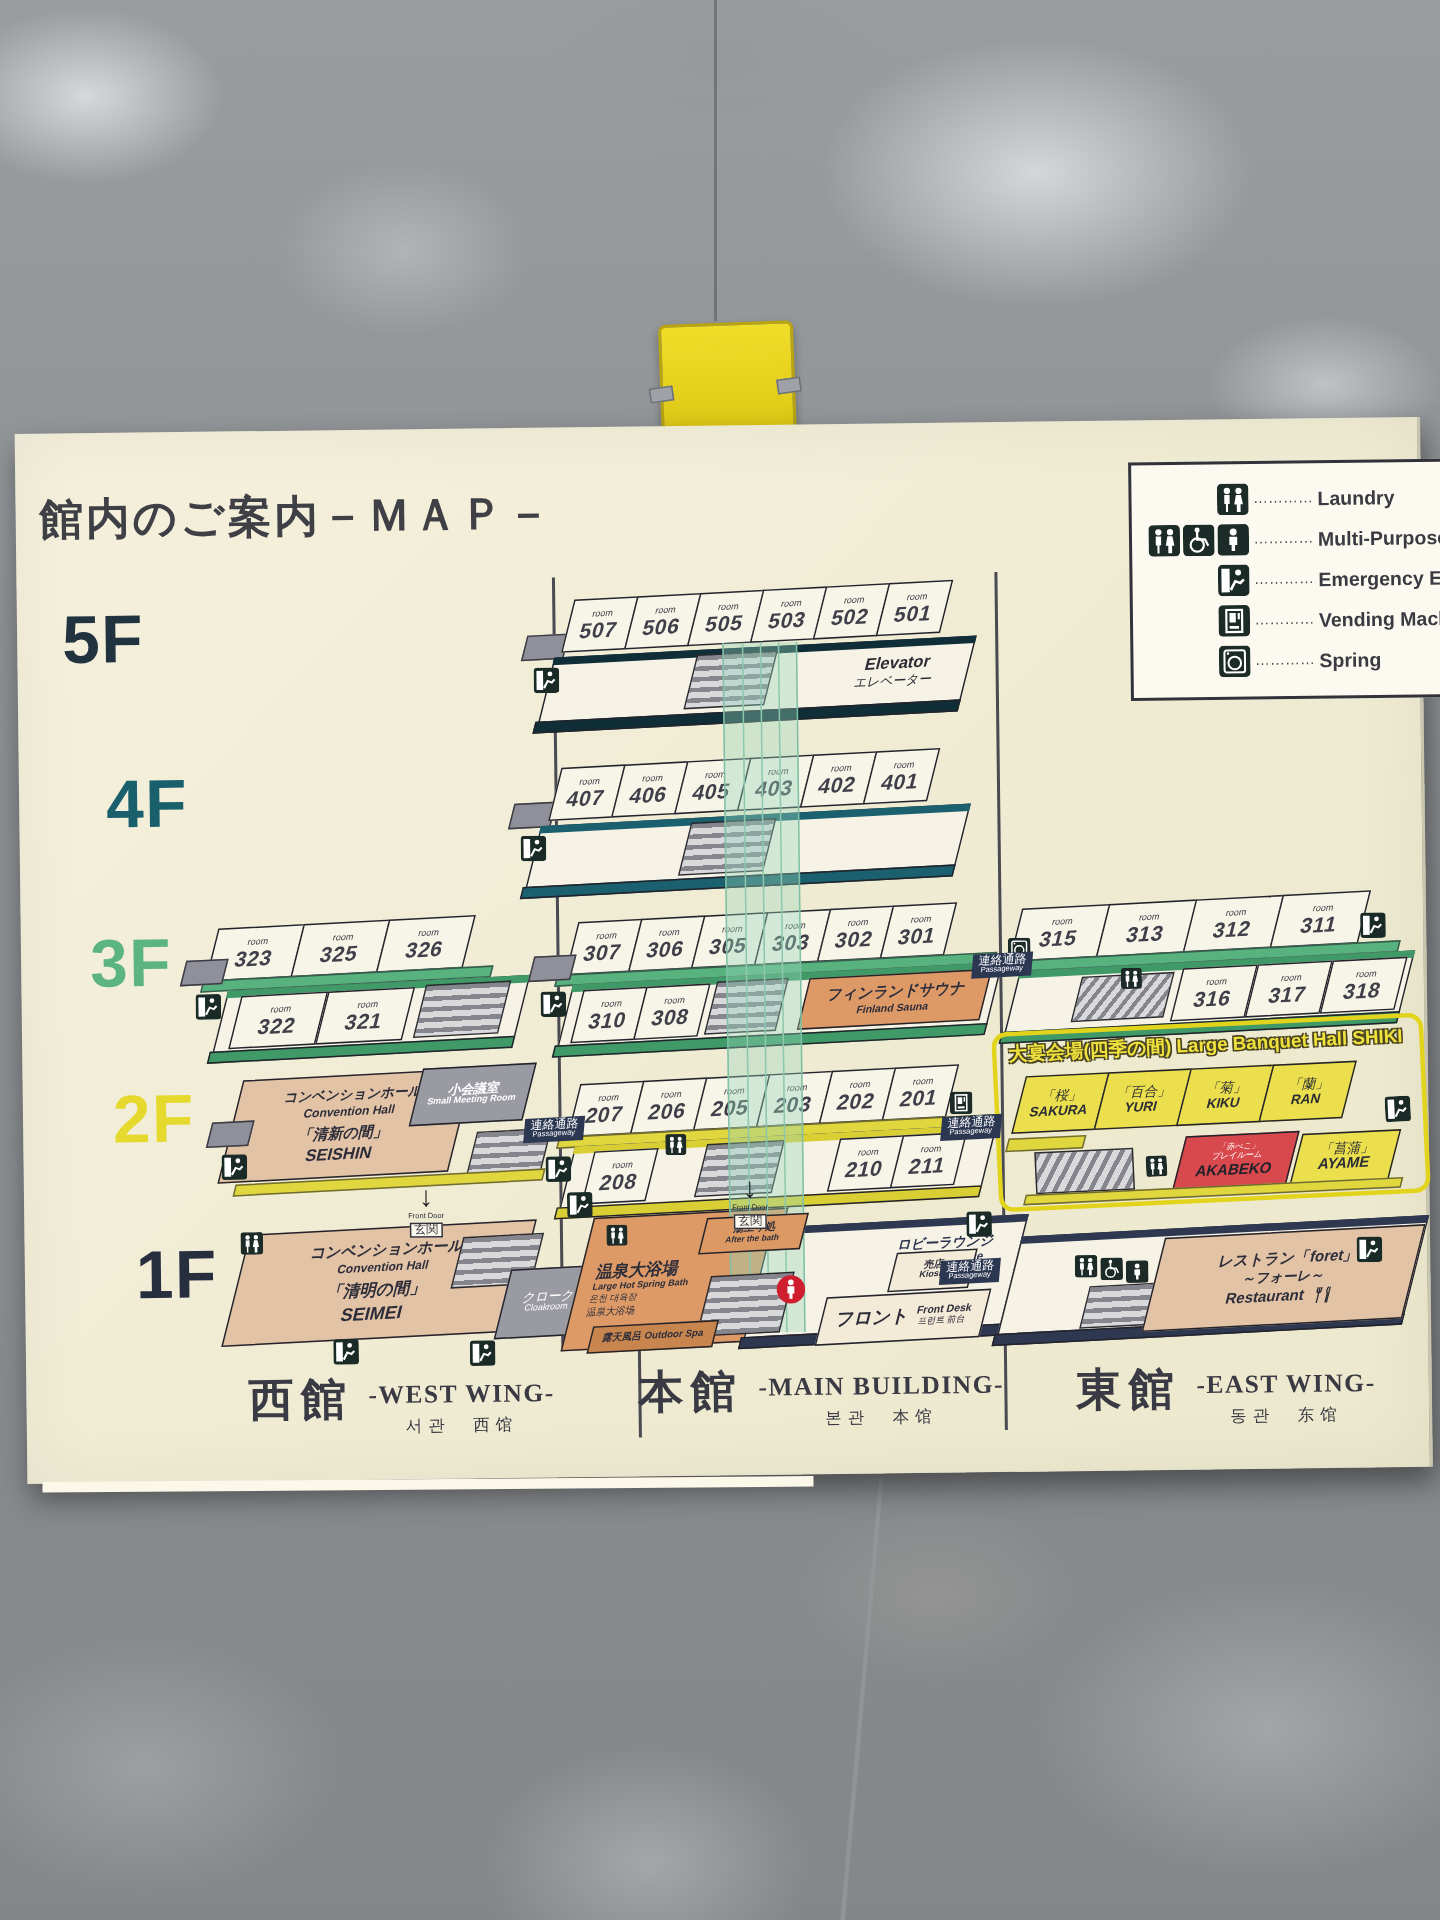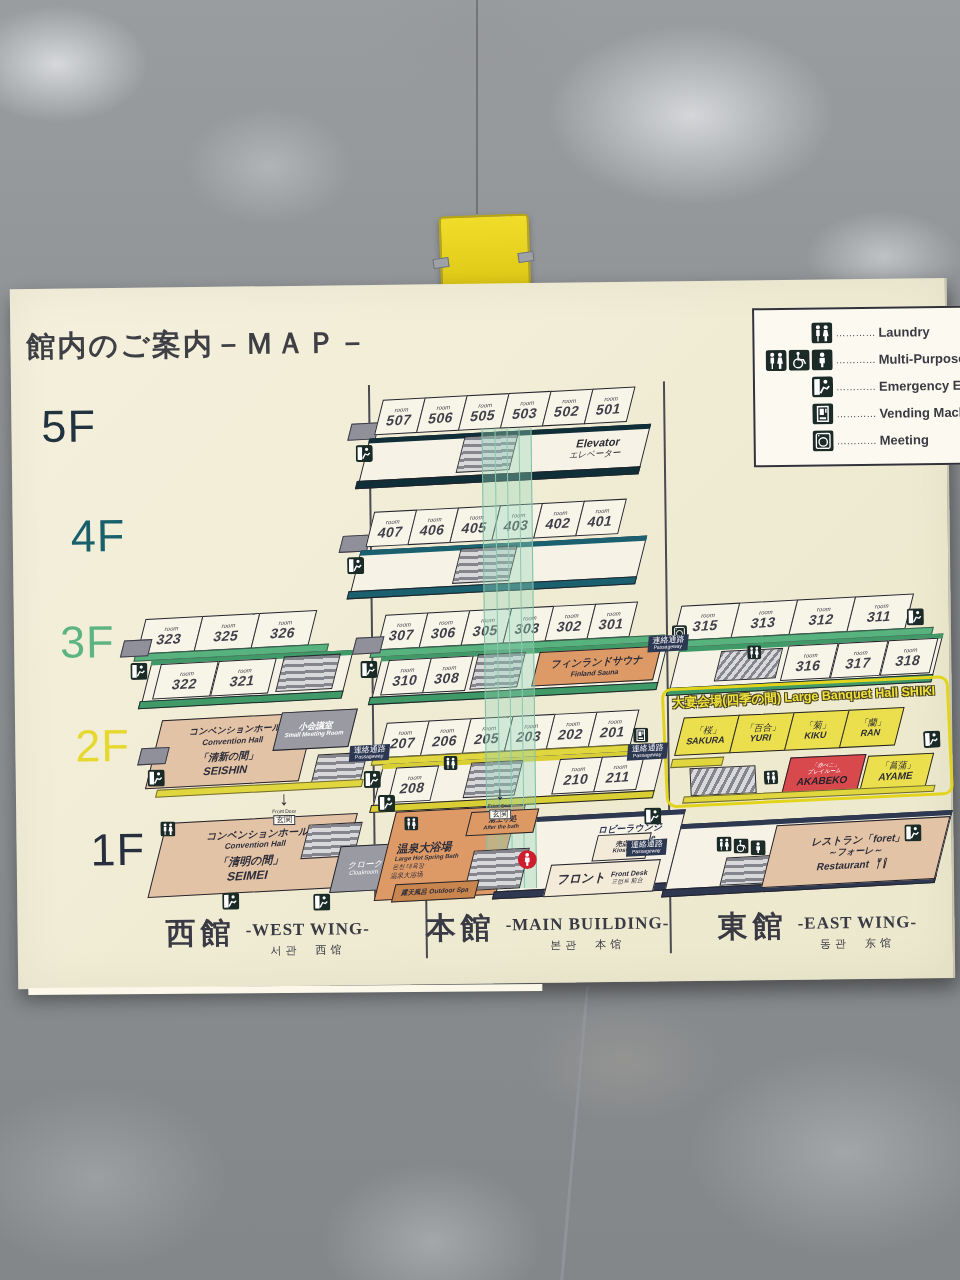--- a/index.html
+++ b/index.html
@@ -28,21 +28,21 @@
   .clip{position:absolute;left:440px;top:215px;width:86px;height:78px;background:linear-gradient(180deg,#f0dd2a,#dcc513);border:2px solid #b7a410;border-radius:5px;transform:rotate(-2deg);box-shadow:0 3px 6px rgba(0,0,0,.3);}
   .clipnub{position:absolute;width:14px;height:8px;background:#9ea2a7;border:1px solid #6c7075;}
   .hook{position:absolute;left:465px;top:292px;width:30px;height:36px;border:6px solid #94989d;border-top:none;border-radius:0 0 16px 16px;transform:rotate(7deg);}
   .title{position:absolute;font-weight:bold;font-size:29px;color:#3f3f46;letter-spacing:2px;}
   
   .legend{position:absolute;background:#fcfaf0;border:2.5px solid #32323a;padding:10px 8px 10px 12px;width:215px;}
   .lrow{display:flex;align-items:center;height:27px;}
   .lics{width:66px;display:flex;justify-content:flex-end;gap:2px;flex:none;}
   .ldots{font-size:10px;color:#4a4a52;margin:0 3px;white-space:nowrap;overflow:hidden;flex:none;}
   .llabel{font-size:13px;font-weight:bold;color:#3a3a42;white-space:nowrap;}
-  .flab{position:absolute;font-weight:normal;font-size:45px;letter-spacing:1px;}
+  .flab{position:absolute;font-weight:bold;font-size:45px;letter-spacing:1px;}
   .vline{position:absolute;width:1.5px;background:#4a4a52;}
   .shaft{position:absolute;left:470px;top:145px;width:48px;height:460px;background:rgba(152,216,186,.38);border-left:1.2px solid #7fbfa5;border-right:1.2px solid #7fbfa5;z-index:9;pointer-events:none;}
   .shaft i{position:absolute;top:0;bottom:0;width:1px;background:#8cc7ae;}
   
   .room-row{display:flex;position:absolute;transform:rotate(-2.3deg) skewX(-17deg);}
   .cell{width:41px;height:33px;background:#f7f4e8;border:1px solid #23232b;margin-left:-1px;display:flex;flex-direction:column;align-items:center;justify-content:center;line-height:1;}
   .cell .rl{font-size:6px;color:#3c3c44;}
   .cell .rn{font-size:14px;font-weight:bold;color:#3f3f49;letter-spacing:.5px;}
   .w56{width:56px;} .w57{width:57px;} .w48{width:48px;}
   .bar{position:absolute;background:#f6f3e6;border:1.5px solid #23232b;transform:rotate(-2.3deg) skewX(-17deg);}
@@ -189,21 +189,21 @@
             <span class="icn" style="position:static">
               <svg width="21" height="21" viewBox="0 0 20 20">
                 <rect width="20" height="20" rx="3" fill="#1c2a28"></rect>
                 <rect x="3.5" y="3" width="13" height="14" rx="1.5" fill="none" stroke="#fff" stroke-width="1.3"></rect>
                 <circle cx="10" cy="11" r="4" fill="none" stroke="#fff" stroke-width="1.3"></circle>
                 <circle cx="5.8" cy="5" r=".8" fill="#fff"></circle>
               </svg>
             </span>
           </span>
         <span class="ldots">…………</span>
-        <span class="llabel">Meeting</span>
+        <span class="llabel">Spring</span>
       </div>
     </div>
 
     <div class="flab" style="left:30px;top:112px;color:#20333f;">5F</div>
     <div class="flab" style="left:58px;top:222px;color:#19606c;">4F</div>
     <div class="flab" style="left:46px;top:328px;color:#5cb580;">3F</div>
     <div class="flab" style="left:60px;top:432px;color:#e6d92e;">2F</div>
     <div class="flab" style="left:74px;top:536px;color:#272f3e;">1F</div>
 
     <div class="vline" style="left:357px;top:100px;height:515px;"></div>

